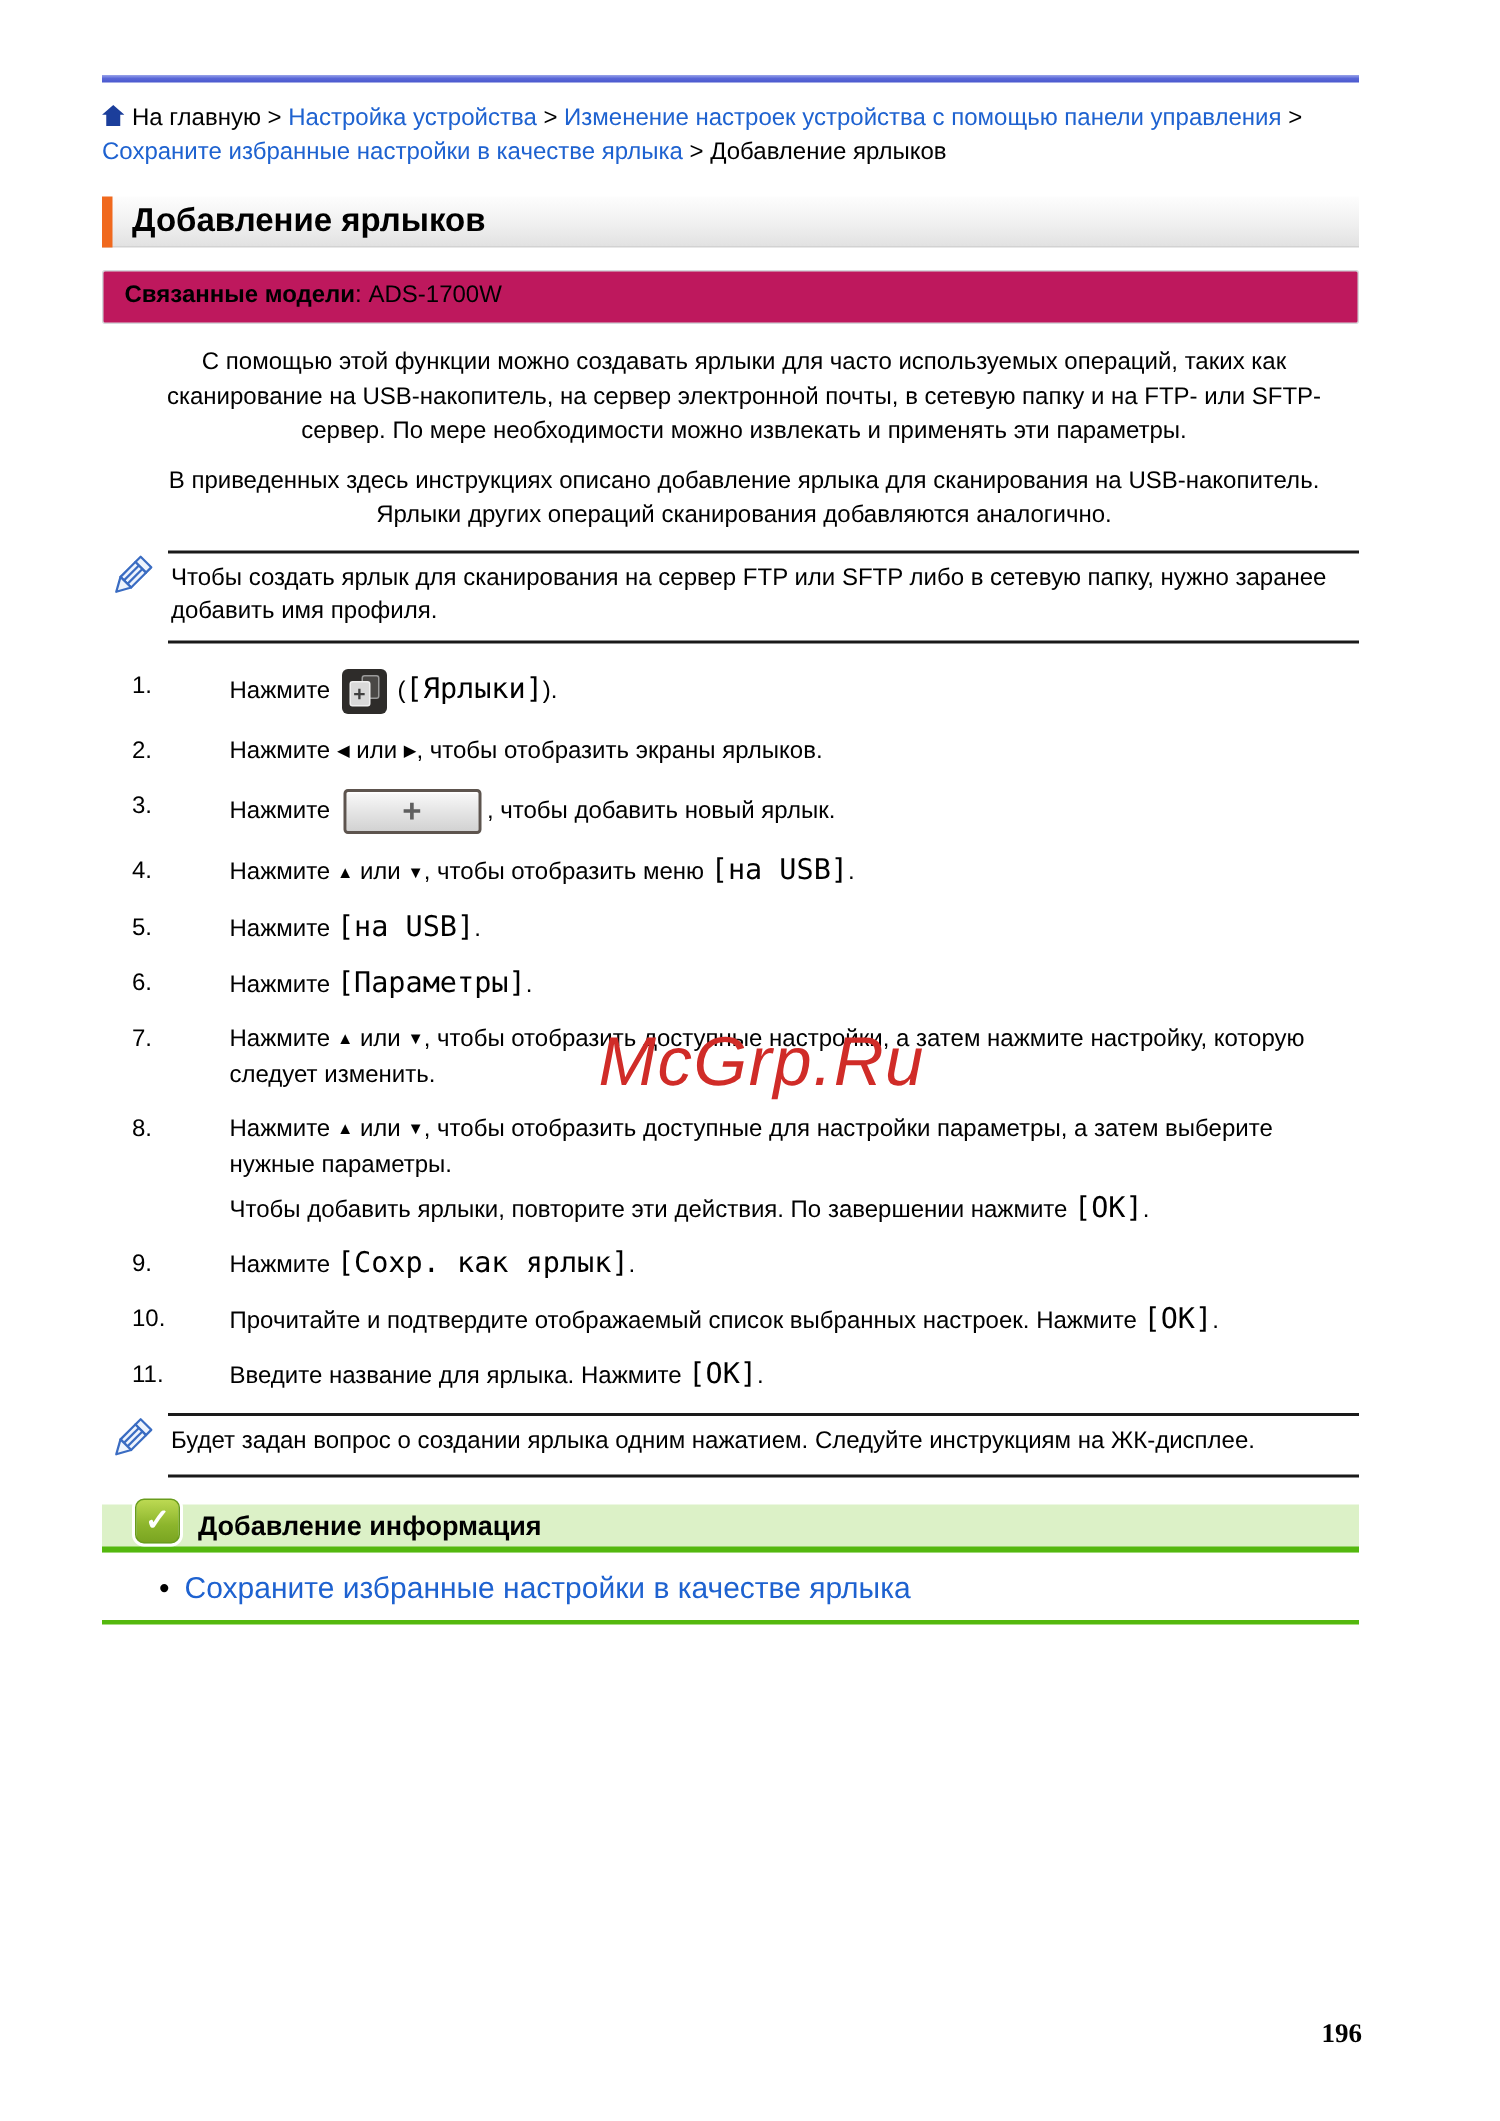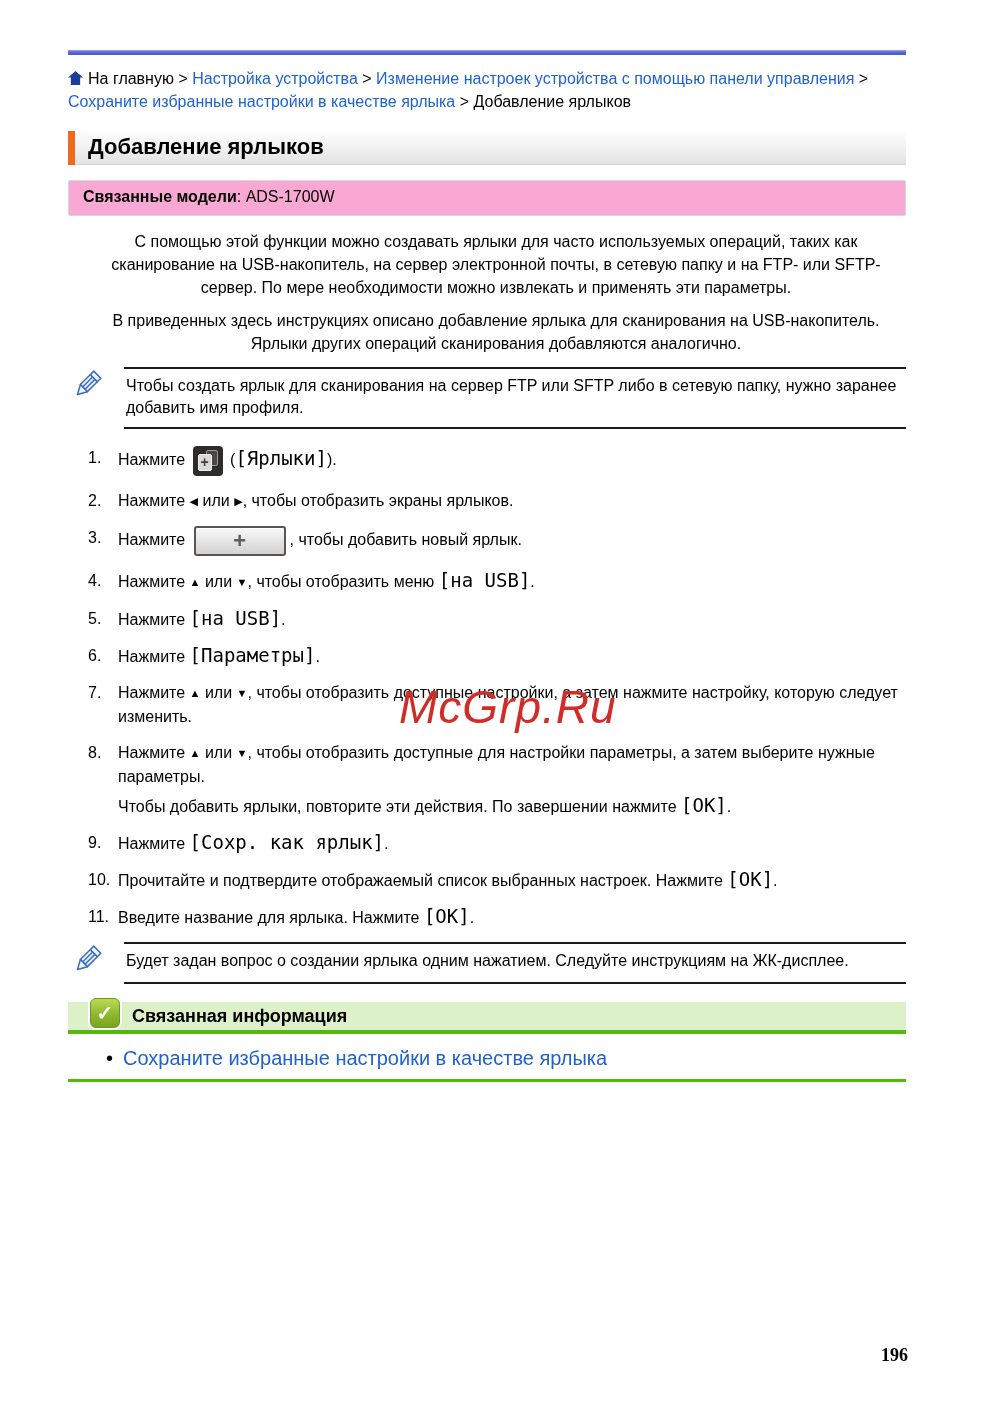--- a/index.html
+++ b/index.html
@@ -18,39 +18,39 @@
   .bc-current { color:#000; }
 
   
   .title-bar { position:relative; margin-top:18px; height:34px;
     background:linear-gradient(180deg,#fdfdfd 0%,#f0f0f0 55%,#e2e2e2 100%);
     border-bottom:1px solid #d2d2d2; }
   .title-accent { position:absolute; left:0; top:0; width:7px; height:34px; background:#f0691e; }
   .title-text { position:absolute; left:20px; top:3px; font-size:22px; font-weight:bold; }
 
   
-  .models-box { margin-top:15px; height:36px; background:#f9a8d4; border:1px solid #d5d8db;
+  .models-box { margin-top:15px; height:36px; background:#be185d; border:1px solid #d5d8db;
     border-radius:2px; padding:7px 0 0 14px; font-size:16px; }
   .models-label { font-weight:bold; }
 
   
   .intro { padding-left:18px; margin-top:14px; max-width:840px;text-align:center; }
   .intro p { font-size:16px; line-height:23px; margin-bottom:10px; }
 
   
-  .note { display:flex; margin-top:12px;gap:12px; }
+  .note { display:flex; margin-top:12px; }
   .note-icon-col { flex:0 0 44px; padding-top:0px; }
   .note-body { flex:1; border-top:2px solid #1a1a1a; border-bottom:2px solid #1a1a1a;
     padding:6px 2px 8px 2px; font-size:16px; line-height:22px; }
 
   
   .steps { margin-top:17px; padding-left:20px; }
   .step { display:flex; margin-bottom:13px; }
   .step-num { flex:0 0 30px; font-size:16px; line-height:23px; }
-  .step-body { flex:1; font-size:16px; line-height:23px; max-width:790px; }
+  .step-body { flex:1; font-size:16px; line-height:23px; max-width:790px;margin-left:35px; }
   .step-extra { margin-top:6px; }
   .seg { }
   .tri { font-size:11px; vertical-align:1px; }
   .mono { font-family:"DejaVu Sans Mono","Liberation Mono",monospace; font-size:19px; color:#000000; }
 
   .icon-shortcuts { position:relative; display:inline-block; width:30px; height:30px;
     background:#2e2c2a; border-radius:4px; vertical-align:middle; margin:0 3px; }
   .pg-back { position:absolute; right:5px; top:4px; width:12px; height:16px;
     border:1px solid #9a9a9a; border-radius:2px; background:#4a4846; }
   .pg-front { position:absolute; left:5px; top:8px; width:14px; height:17px;
@@ -183,21 +183,21 @@
             <path d="M13 21 L23 21 L18 30 Z"></path>
           </g>
         </svg>
       </div>
       <div class="note-body">Будет задан вопрос о создании ярлыка одним нажатием. Следуйте инструкциям на ЖК-дисплее.</div>
     </div>
 
     <div class="related">
       <div class="rel-bar">
         <span class="rel-check">✓</span>
-        <span class="rel-title">Связанная информация</span>
+        <span class="rel-title">Добавление информация</span>
       </div>
       <div class="rel-links">
           <div class="rel-item"><span class="bullet">•</span><span class="rel-link">Сохраните избранные настройки в качестве ярлыка</span></div>
         </div>
       <div class="rel-bottom-line"></div>
     </div>
 
   </div>
 
   <div class="watermark">McGrp.Ru</div>

